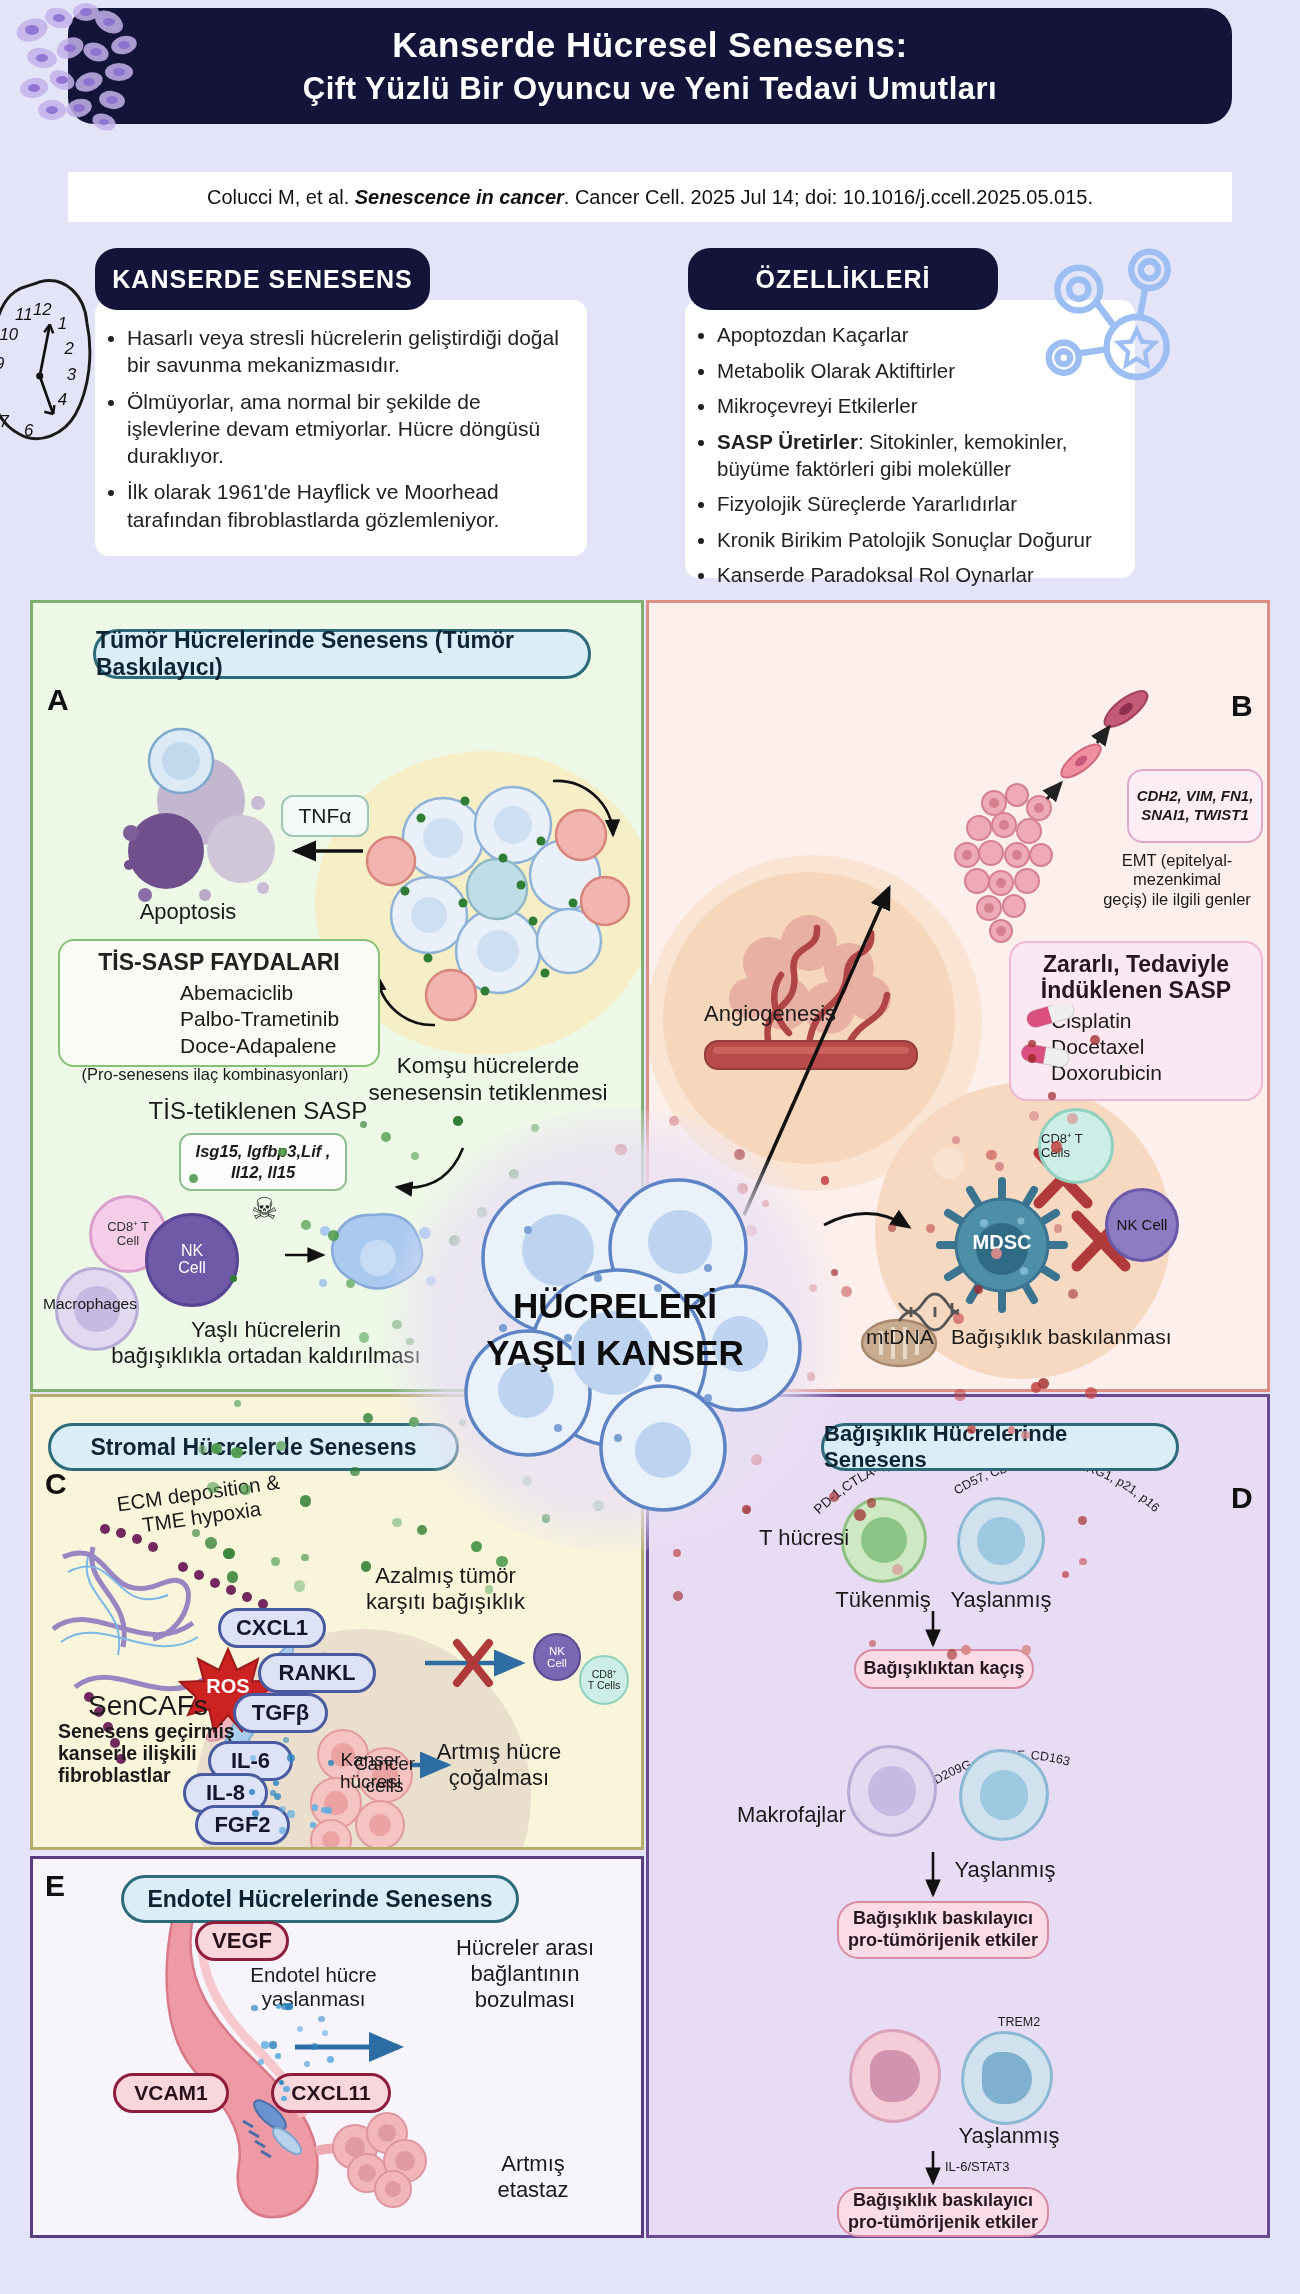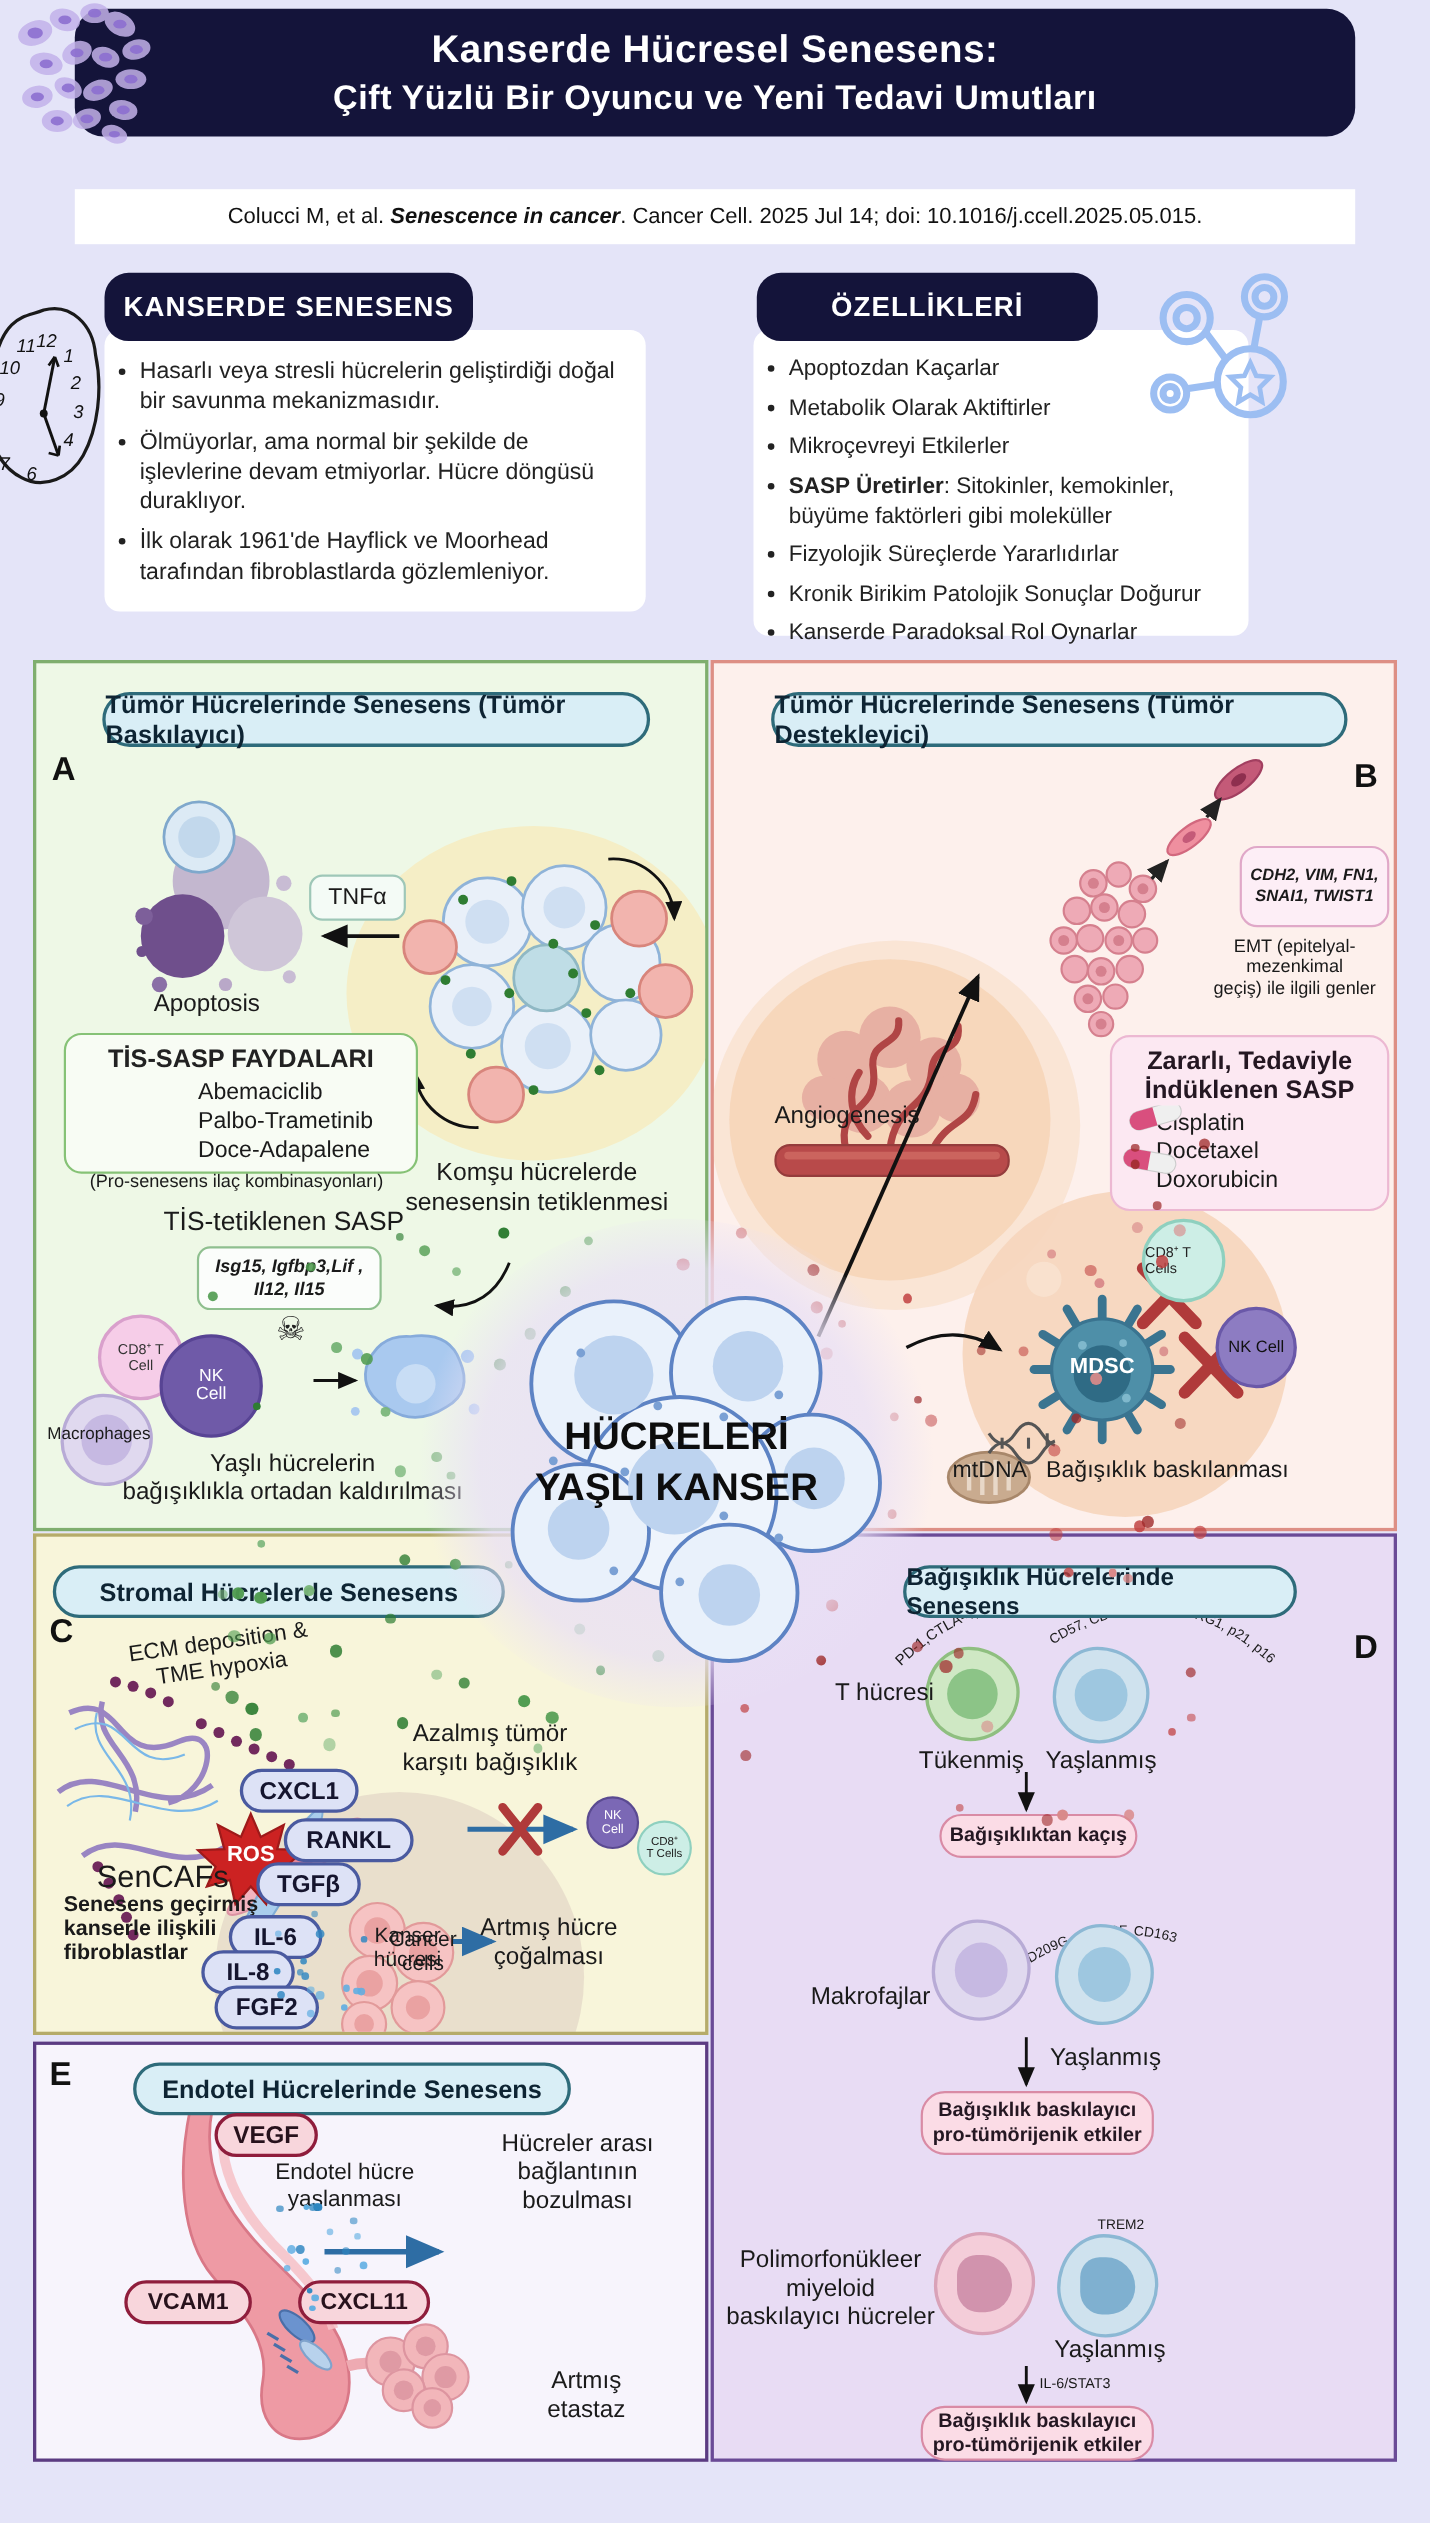--- a/index.html
+++ b/index.html
@@ -407,23 +407,20 @@
     <path d="M232,728 v24 M244,724 v32 M256,724 v32 M268,728 v24" stroke="#e8d8c8" stroke-width="4" fill="none"></path>
     <g stroke="#555" stroke-width="2.8" fill="none">
       <path d="M250,718 q12,-18 24,0 q12,18 24,0 q6,-9 12,-11"></path>
       <path d="M250,700 q12,18 24,0 q12,-18 24,0 q6,9 12,11"></path>
       <line x1="262" y1="704" x2="262" y2="714"></line>
         <line x1="286" y1="704" x2="286" y2="714"></line>
         <line x1="303" y1="700" x2="303" y2="712"></line>
     </g>
   </svg>
 
-  <div class="ptitle" style="left:52px;top:26px;width:518px;height:44px;font-size:23px">
-    <span>Tümör Hücrelerinde Senesens (Tümör Destekleyici)</span>
-  </div>
   <div class="letter" style="left:582px;top:86px">B</div>
 
   <div class="t" style="left:55px;top:398px;width:190px;font-size:22px">
     <span>Angiogenesis</span>
   </div>
 
   <div class="gbox" style="left:478px;top:166px;width:136px;height:74px;background:#fdeef6;border:2px solid #e0a8c8;border-radius:16px;font-size:15px">
     <div>CDH2, VIM, FN1,</div>
       <div>SNAI1, TWIST1</div>
   </div>
@@ -665,24 +662,20 @@
   <div class="t ctr" style="left:300px;top:460px;width:112px;font-size:22px">
     <span>Yaşlanmış</span>
   </div>
   <div class="dpill" style="left:188px;top:504px;width:212px;height:58px;font-size:18px">
     <div>
         <div>Bağışıklık baskılayıcı</div>
         <div>pro-tümörijenik etkiler</div>
       </div>
   </div>
 
-  <div class="t ctr" style="left:0px;top:644px;width:212px;font-size:22px">
-    <div>Polimorfonükleer miyeloid</div>
-      <div>baskılayıcı hücreler</div>
-  </div>
   <div class="cell cell-pink" style="left:200px;top:632px;width:92px;height:94px">
       <div class="nuc"></div>
     </div>
   <div class="t ctr" style="left:330px;top:618px;width:80px;font-size:12.5px">
     <span>TREM2</span>
   </div>
   <div class="cell cell-blue" style="left:312px;top:634px;width:92px;height:94px">
       <div class="nuc" style="border-radius:40% 60% 55% 45%;background:#7fb0d0"></div>
     </div>
   <div class="t ctr" style="left:304px;top:726px;width:112px;font-size:22px">

